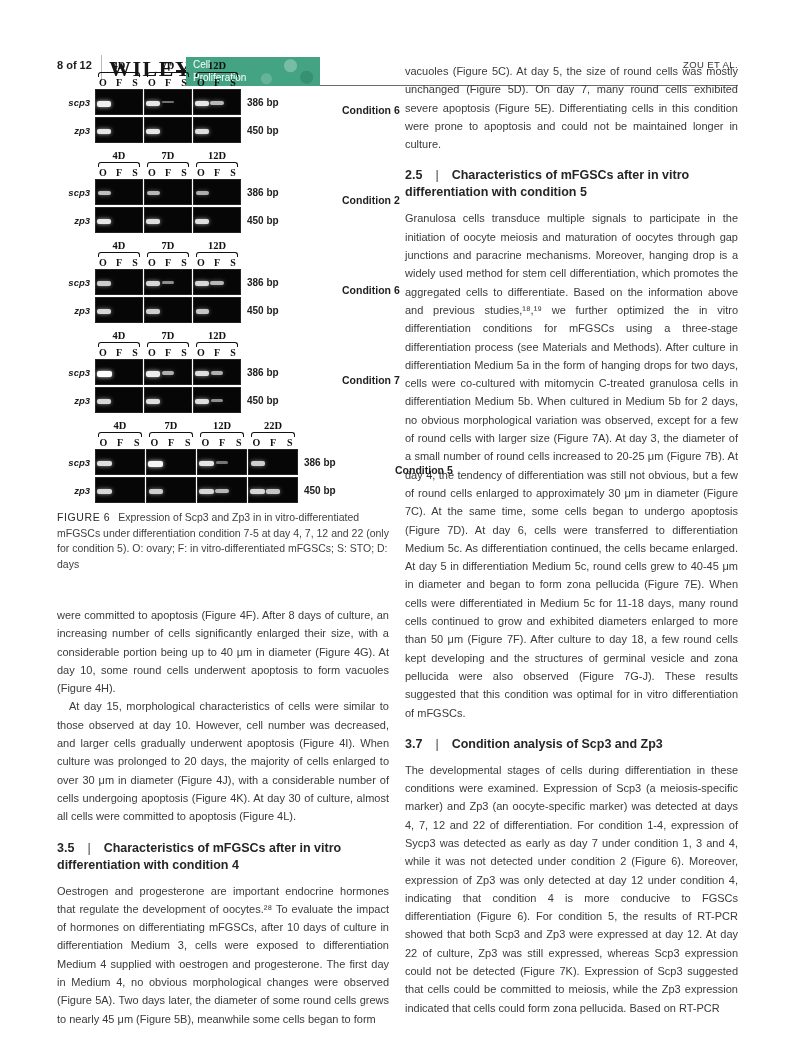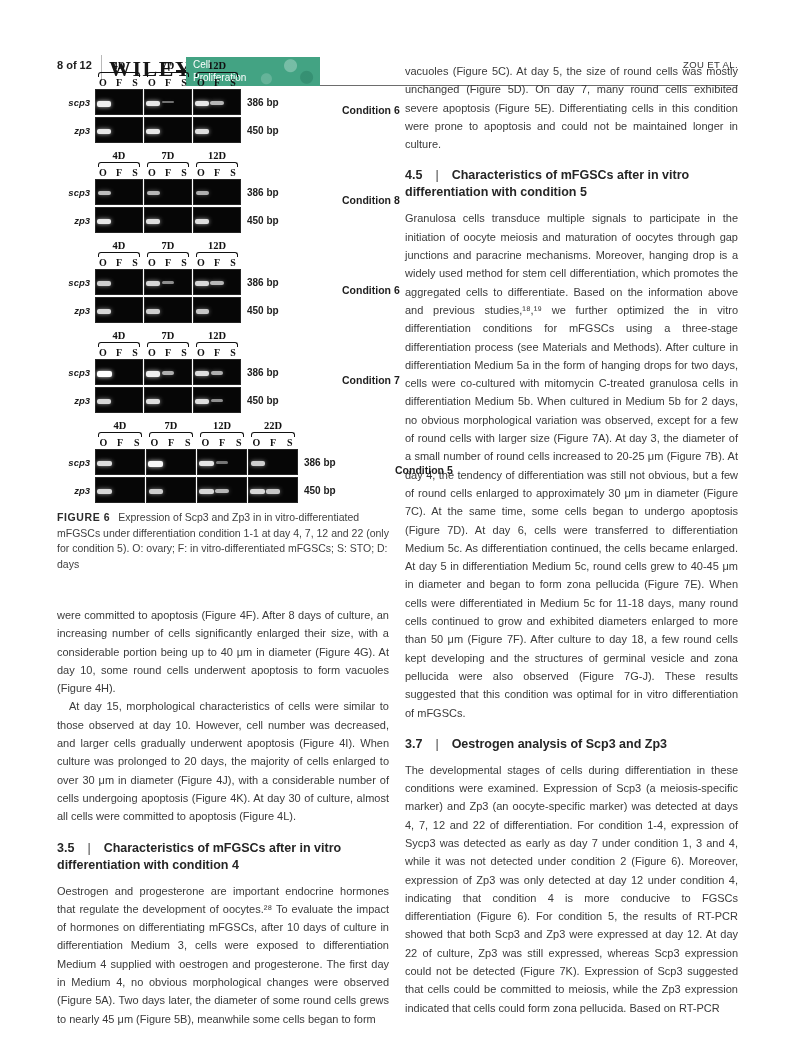--- a/index.html
+++ b/index.html
@@ -41,21 +41,21 @@
            border-right:1.4px solid #111;border-radius:3px 3px 0 0;}
   .lanes{display:grid;grid-template-columns:1fr 1fr 1fr;width:100%;}
   .lanes span{font-family:"Liberation Serif",serif;font-weight:700;font-size:10px;color:#111;
               text-align:center;line-height:12px;}
   .gel-row{margin-bottom:2px;}
   .gel-panel{position:relative;height:26px;background:#060606;border:1px solid #242424;box-sizing:border-box;}
   .band{position:absolute;top:45%;border-radius:2px;background:#fff;}
   .cond-label{position:absolute;font-size:10.5px;font-weight:600;color:#1f1f1f;white-space:nowrap;}
   
   .caption{margin-top:7px;width:332px;font-size:10.5px;line-height:15.5px;color:#3f3f3f;text-align:left;}
-  .cap-label{font-weight:700;color:#2b2b2b;letter-spacing:.6px;margin-right:8px;}
+  .cap-label{font-weight:400;color:#2b2b2b;letter-spacing:.6px;margin-right:8px;}
   
   .flow p{margin:0;font-size:11px;line-height:18.3px;text-align:justify;color:#3a3a3a;}
   .flow p.indent{text-indent:12px;}
   .flow .section-heading{margin:14px 0 8px 0;font-size:12.5px;font-weight:700;
         line-height:17px;color:#262626;text-align:left;}
   .h-num{margin-right:13px;}
   .h-sep{margin-right:13px;font-weight:400;color:#444;}
   #left-flow{margin-top:34px;width:332px;}
 </style>
 </head>
@@ -201,21 +201,21 @@
                 </div>
                 <div class="gel-panel" style="width: 48px;">
                   <div class="band" style="left: 2.8%; width: 30.4%; height: 5px; opacity: 0.87; box-shadow: rgba(255, 255, 255, 0.72) 0px 0px 4px;"></div>
                 </div>
                 <div class="gel-panel" style="width: 48px;">
                   <div class="band" style="left: 2.8%; width: 30.4%; height: 5px; opacity: 0.87; box-shadow: rgba(255, 255, 255, 0.72) 0px 0px 4px;"></div>
                 </div>
               </div>
               <div class="bp-col">450 bp</div>
             </div>
-            <div class="cond-label" style="left: 285px; top: 44px;">Condition 8</div>
+            <div class="cond-label" style="left: 285px; top: 44px;">Condition 2</div>
           </div>
           <div class="cond-block">
             <div class="row tp-row">
               <div class="gene-col"></div>
               <div class="panels">
                 <div class="tp-cell" style="width: 48px;">
                   <div class="tp-label">4D</div>
                   <div class="bracket"></div>
                   <div class="lanes">
                     <span>O</span>
@@ -423,32 +423,32 @@
                   <div class="band" style="left: 3%; width: 30%; height: 5px; opacity: 0.8375; box-shadow: rgba(255, 255, 255, 0.68) 0px 0px 4px;"></div>
                   <div class="band" style="left: 35.4%; width: 29.2%; height: 5px; opacity: 0.7725; box-shadow: rgba(255, 255, 255, 0.59) 0px 0px 4px;"></div>
                 </div>
               </div>
               <div class="bp-col">450 bp</div>
             </div>
             <div class="cond-label" style="left: 338px; top: 44px;">Condition 5</div>
           </div>
         </div>
       <div class="caption">
-        <span class="cap-label">FIGURE 6</span><span class="cap-text">Expression of Scp3 and Zp3 in in vitro-differentiated mFGSCs under differentiation condition 1-1 at day 4, 7, 12 and 22 (only for condition 5). O: ovary; F: in vitro-differentiated mFGSCs; S: STO; D: days</span>
+        <span class="cap-label">FIGURE 6</span><span class="cap-text">Expression of Scp3 and Zp3 in in vitro-differentiated mFGSCs under differentiation condition 7-5 at day 4, 7, 12 and 22 (only for condition 5). O: ovary; F: in vitro-differentiated mFGSCs; S: STO; D: days</span>
       </div>
       <div class="flow" id="left-flow">
           <p>were committed to apoptosis (Figure 4F). After 8 days of culture, an increasing number of cells significantly enlarged their size, with a considerable portion being up to 40 μm in diameter (Figure 4G). At day 10, some round cells underwent apoptosis to form vacuoles (Figure 4H).</p>
           <p class="indent">At day 15, morphological characteristics of cells were similar to those observed at day 10. However, cell number was decreased, and larger cells gradually underwent apoptosis (Figure 4I). When culture was prolonged to 20 days, the majority of cells enlarged to over 30 μm in diameter (Figure 4J), with a considerable number of cells undergoing apoptosis (Figure 4K). At day 30 of culture, almost all cells were committed to apoptosis (Figure 4L).</p>
           <div class="section-heading"><span class="h-num">3.5</span><span class="h-sep">|</span><span>Characteristics of mFGSCs after in vitro differentiation with condition 4</span></div>
           <p>Oestrogen and progesterone are important endocrine hormones that regulate the development of oocytes.²⁸ To evaluate the impact of hormones on differentiating mFGSCs, after 10 days of culture in differentiation Medium 3, cells were exposed to differentiation Medium 4 supplied with oestrogen and progesterone. The first day in Medium 4, no obvious morphological changes were observed (Figure 5A). Two days later, the diameter of some round cells grews to nearly 45 μm (Figure 5B), meanwhile some cells began to form</p>
         </div>
     </div>
     <div class="col right">
       <div class="flow" id="right-flow">
           <p>vacuoles (Figure 5C). At day 5, the size of round cells was mostly unchanged (Figure 5D). On day 7, many round cells exhibited severe apoptosis (Figure 5E). Differentiating cells in this condition were prone to apoptosis and could not be maintained longer in culture.</p>
-          <div class="section-heading"><span class="h-num">4.5</span><span class="h-sep">|</span><span>Characteristics of mFGSCs after in vitro differentiation with condition 5</span></div>
+          <div class="section-heading"><span class="h-num">2.5</span><span class="h-sep">|</span><span>Characteristics of mFGSCs after in vitro differentiation with condition 5</span></div>
           <p>Granulosa cells transduce multiple signals to participate in the initiation of oocyte meiosis and maturation of oocytes through gap junctions and paracrine mechanisms. Moreover, hanging drop is a widely used method for stem cell differentiation, which promotes the aggregated cells to differentiate. Based on the information above and previous studies,¹⁸,¹⁹ we further optimized the in vitro differentiation conditions for mFGSCs using a three-stage differentiation process (see Materials and Methods). After culture in differentiation Medium 5a in the form of hanging drops for two days, cells were co-cultured with mitomycin C-treated granulosa cells in differentiation Medium 5b. When cultured in Medium 5b for 2 days, no obvious morphological variation was observed, except for a few of round cells with larger size (Figure 7A). At day 3, the diameter of a small number of round cells increased to 20-25 μm (Figure 7B). At day 4, the tendency of differentiation was still not obvious, but a few of round cells enlarged to approximately 30 μm in diameter (Figure 7C). At the same time, some cells began to undergo apoptosis (Figure 7D). At day 6, cells were transferred to differentiation Medium 5c. As differentiation continued, the cells became enlarged. At day 5 in differentiation Medium 5c, round cells grew to 40-45 μm in diameter and began to form zona pellucida (Figure 7E). When cells were differentiated in Medium 5c for 11-18 days, many round cells continued to grow and exhibited diameters enlarged to more than 50 μm (Figure 7F). After culture to day 18, a few round cells kept developing and the structures of germinal vesicle and zona pellucida were also observed (Figure 7G-J). These results suggested that this condition was optimal for in vitro differentiation of mFGSCs.</p>
-          <div class="section-heading"><span class="h-num">3.7</span><span class="h-sep">|</span><span>Oestrogen analysis of Scp3 and Zp3</span></div>
+          <div class="section-heading"><span class="h-num">3.7</span><span class="h-sep">|</span><span>Condition analysis of Scp3 and Zp3</span></div>
           <p>The developmental stages of cells during differentiation in these conditions were examined. Expression of Scp3 (a meiosis-specific marker) and Zp3 (an oocyte-specific marker) was detected at days 4, 7, 12 and 22 of differentiation. For condition 1-4, expression of Sycp3 was detected as early as day 7 under condition 1, 3 and 4, while it was not detected under condition 2 (Figure 6). Moreover, expression of Zp3 was only detected at day 12 under condition 4, indicating that condition 4 is more conducive to FGSCs differentiation (Figure 6). For condition 5, the results of RT-PCR showed that both Scp3 and Zp3 were expressed at day 12. At day 22 of culture, Zp3 was still expressed, whereas Scp3 expression could not be detected (Figure 7K). Expression of Scp3 suggested that cells could be committed to meiosis, while the Zp3 expression indicated that cells could form zona pellucida. Based on RT-PCR</p>
         </div>
     </div>
   </div>
 </div>
 
 </body></html>

